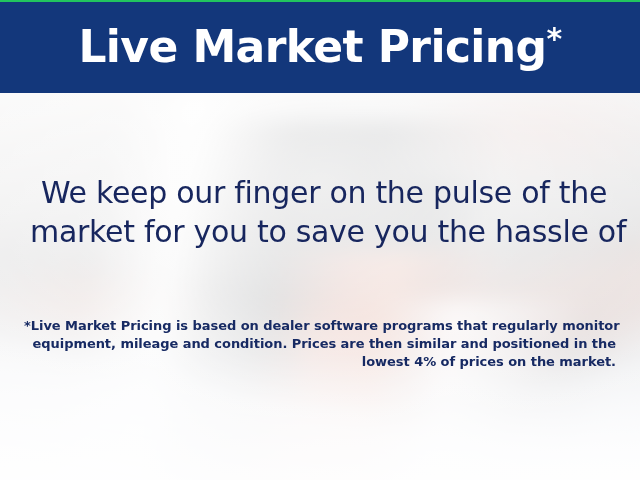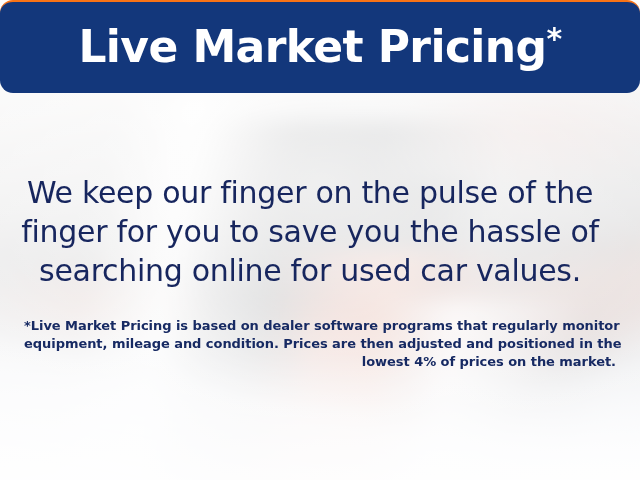--- a/index.html
+++ b/index.html
@@ -141,25 +141,24 @@
 
   
   .header-band {
     position: absolute;
     left: 0;
     top: 0;
     width: 640px;
     height: 93px;
     background: #13377b;
     box-sizing: border-box;
-    border-top: 2px solid #f97316;
+    border-top: 2px solid #22c55e;
     display: flex;
     align-items: center;
     justify-content: center;
-    border-radius: 13px;
   }
   .header-title {
     color: #ffffff;
     font-family: "DejaVu Sans", sans-serif;
     font-weight: bold;
     font-size: 44px;
     letter-spacing: -0.6px;
     line-height: 1;
     white-space: nowrap;
     margin: 0;
@@ -177,21 +176,21 @@
   .content {
     position: absolute;
     left: 0;
     top: 93px;
     width: 640px;
     height: 387px;
   }
 
   .headline {
     position: absolute;
-    left: 16px;
+    left: 30px;
     top: 80px;
     width: 588px;
     text-align: center;
     color: #17265e;
     font-family: "DejaVu Sans", sans-serif;
     font-weight: normal;
     font-size: 30px;
     line-height: 39px;
     letter-spacing: -0.3px;
     margin: 0;
@@ -244,24 +243,23 @@
   </div>
 
   <div class="header-band">
     <h1 class="header-title"><span>Live Market Pricing</span><span class="star">*</span></h1>
   </div>
 
   <div class="content">
 
     <p class="headline">
       <span class="headline-line">We keep our finger on the pulse of the</span>
-      <span class="headline-line">finger for you to save you the hassle of</span>
-      <span class="headline-line">searching online for used car values.</span>
+      <span class="headline-line">market for you to save you the hassle of</span>
     </p>
 
     <p class="disclaimer">
       <span class="disclaimer-line">*Live Market Pricing is based on dealer software programs that regularly monitor</span>
-      <span class="disclaimer-line">equipment, mileage and condition. Prices are then adjusted and positioned in the</span>
+      <span class="disclaimer-line">equipment, mileage and condition. Prices are then similar and positioned in the</span>
       <span class="disclaimer-line">lowest 4% of prices on the market.</span>
     </p>
 
   </div>
 </div>
 
 </body></html>

